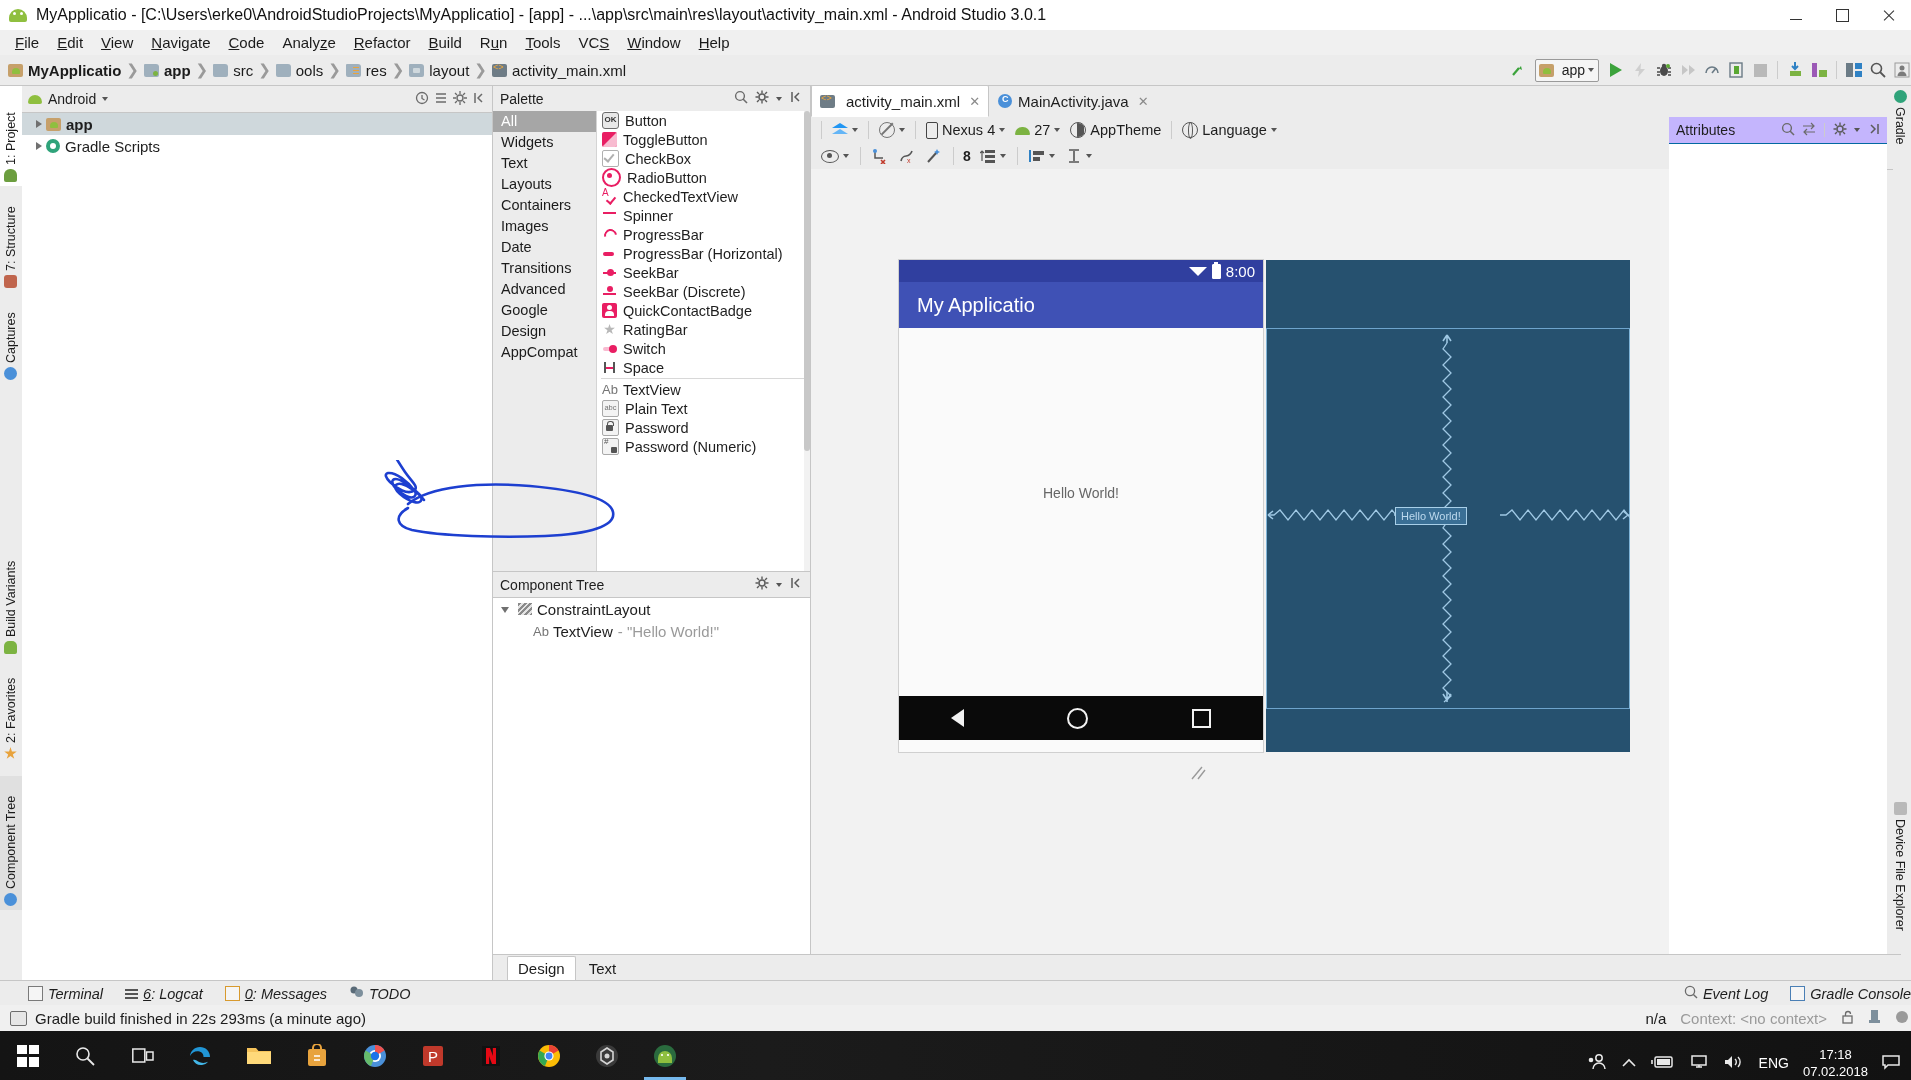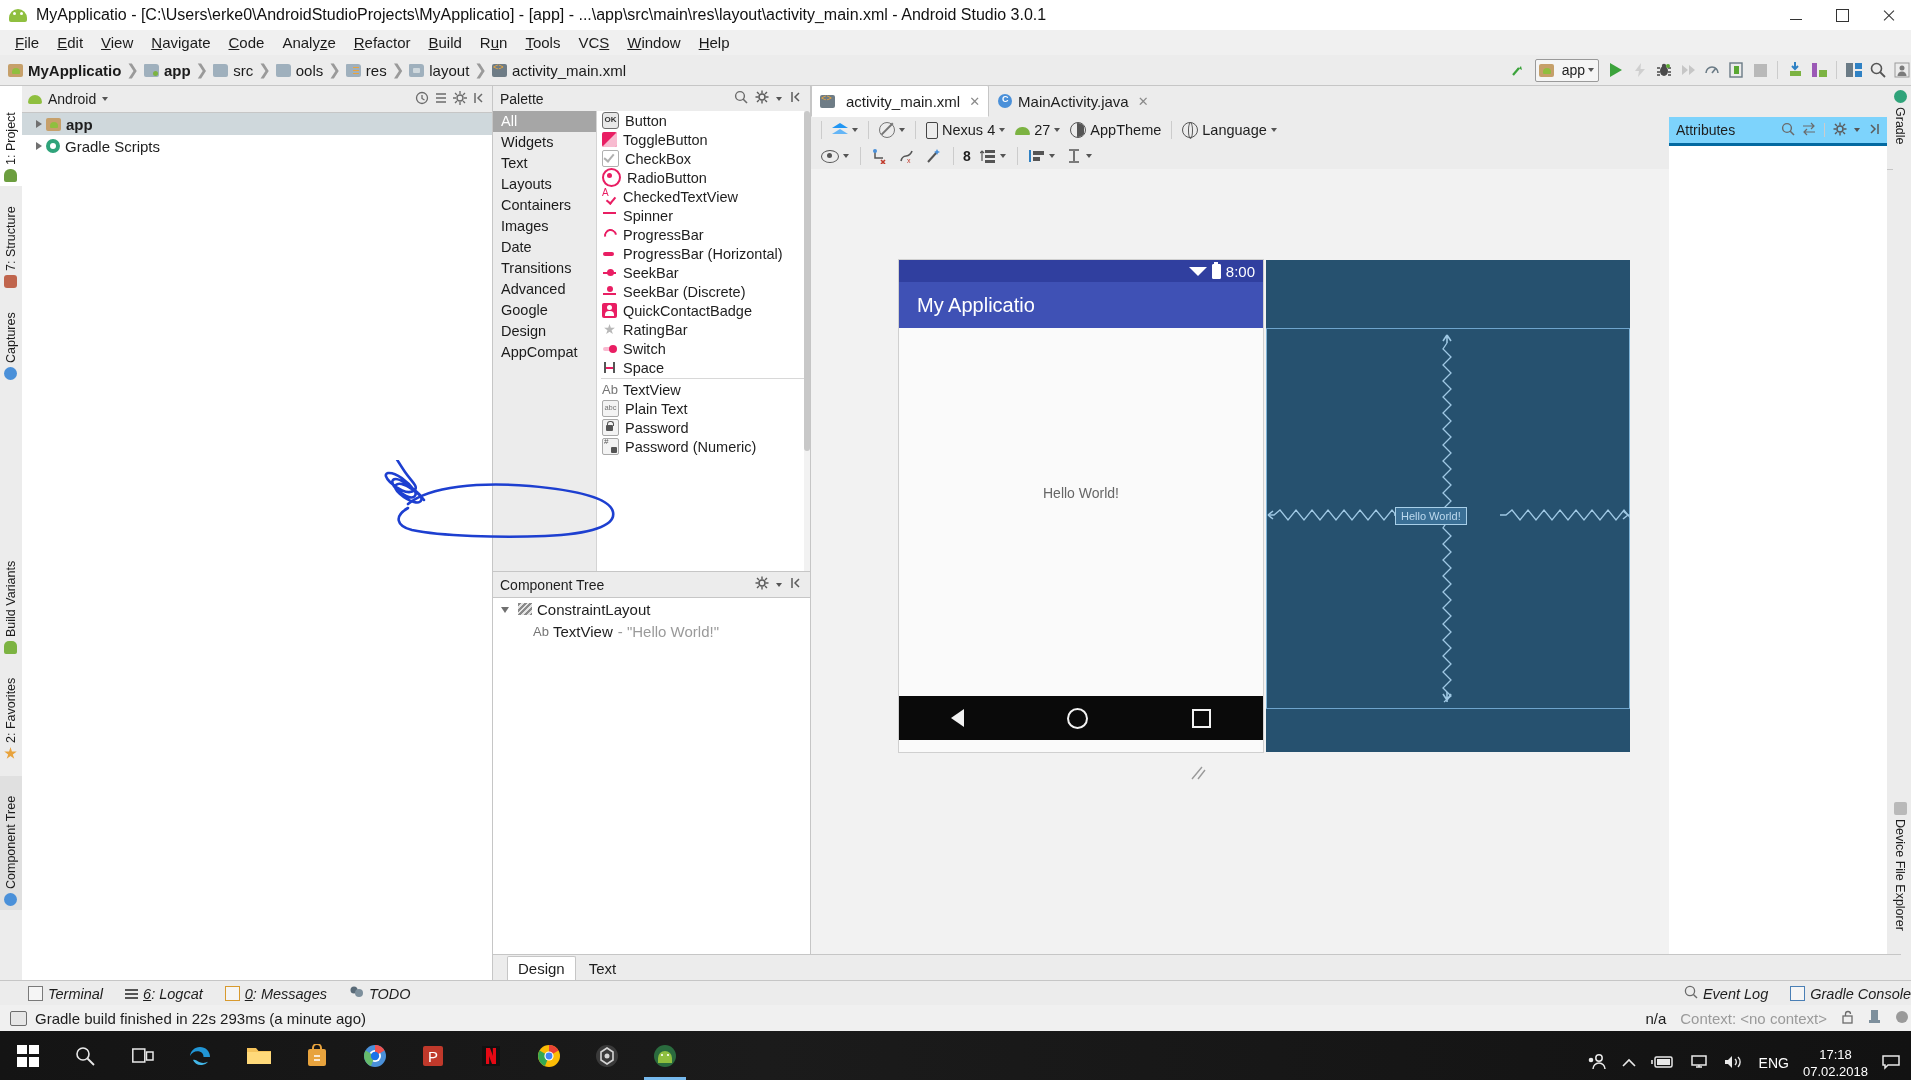--- a/index.html
+++ b/index.html
@@ -222,21 +222,21 @@
   .zcirc{width:15px;height:15px;border:1.5px solid #666;border-radius:50%;position:relative;}
   .zcirc:before{content:"";position:absolute;left:3px;top:6px;width:8px;height:1.5px;background:#666;}
   .zcirc.plus:after{content:"";position:absolute;left:6.3px;top:3px;width:1.5px;height:8px;background:#666;}
   .zfit{width:15px;height:13px;border:1.5px solid #666;border-radius:2px;}
   .zhand{font-size:14px;color:#666;}
   .zinfo{width:15px;height:15px;border-radius:50%;background:#767676;color:#fff;font-size:11px;
     text-align:center;line-height:15px;font-weight:bold;}
 
   
   .attrpanel{position:absolute;left:1669px;top:117px;width:218px;height:837px;background:#fff;}
-  .attr-head{height:26px;background:#7dd3fc;border-bottom:3px solid #0369a1;display:flex;align-items:center;padding:0 7px;gap:46px;}
+  .attr-head{height:26px;background:#c4b5fd;border-bottom:1px solid #0369a1;display:flex;align-items:center;padding:0 7px;gap:46px;}
   .attr-head .lbl{font-size:14px;}
   .attr-head .hicons{margin-left:auto;display:flex;align-items:center;gap:7px;}
 
   
   .dttabs{position:absolute;left:493px;top:954px;width:1394px;height:26px;background:#ececec;border-top:1px solid #c6c6c6;display:flex;align-items:center;padding-left:14px;gap:2px;}
   .dttab{font-size:15px;padding:3px 10px;border:1px solid transparent;}
   .dttab.active{background:#ffffff;border:1px solid #c6c6c6;border-bottom-color:#fff;border-radius:2px 2px 0 0;}
 
   
   .botbar{position:absolute;left:0;top:980px;width:1911px;height:25px;background:#ececec;border-top:1px solid #c6c6c6;display:flex;align-items:center;padding-left:28px;gap:22px;}

